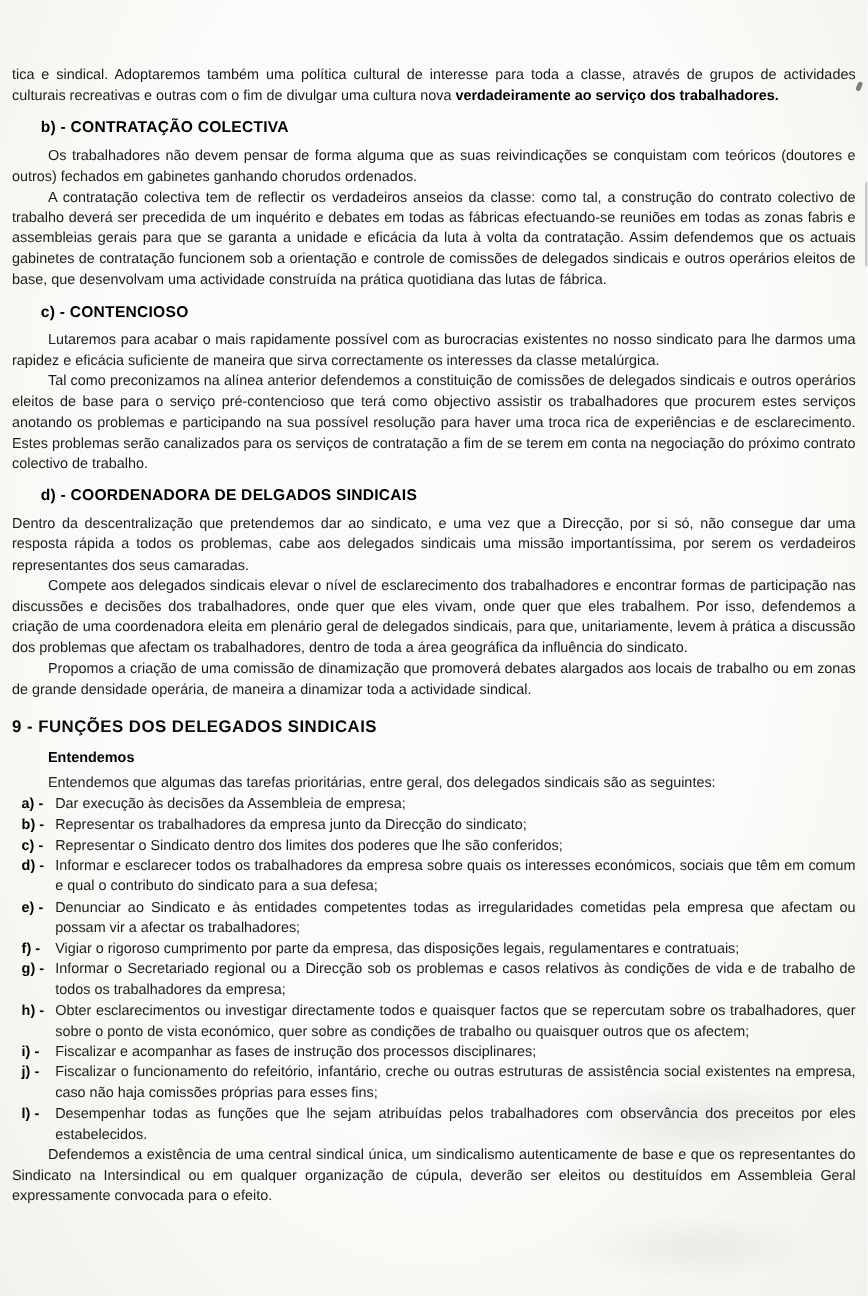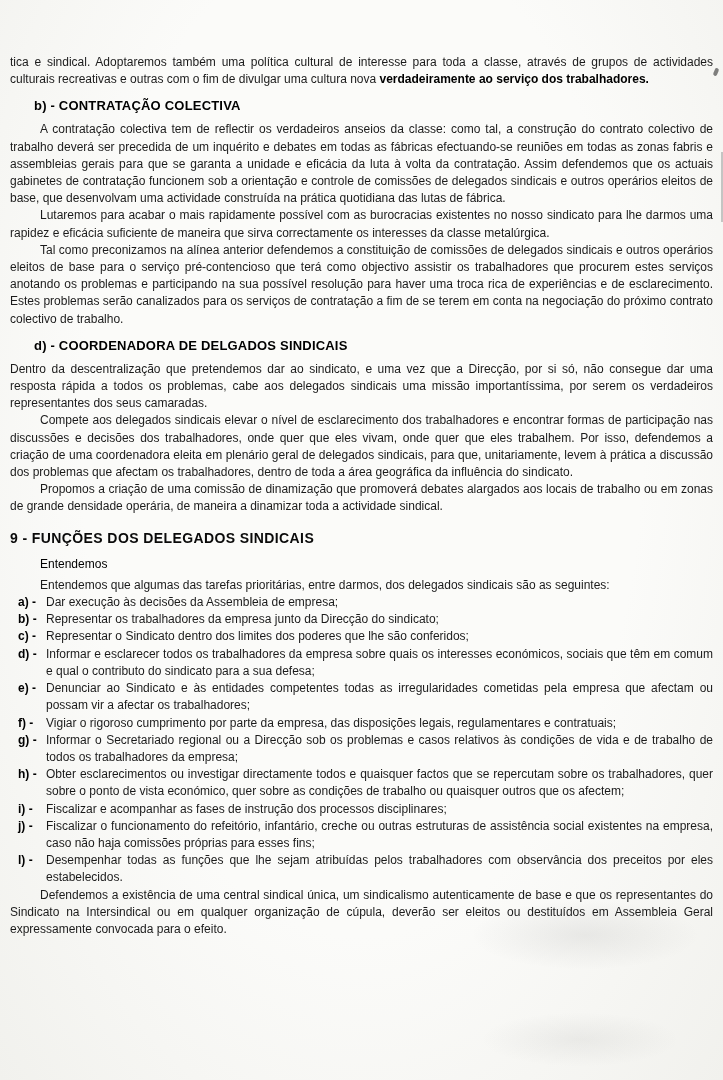--- a/index.html
+++ b/index.html
@@ -34,21 +34,21 @@
     padding-left: 20px;
   }
   .h-number {
     font-weight: 700;
     font-size: 14px;
     color: #0a0a0a;
     margin: 14px 0 10px 0;
     letter-spacing: 0.4px;
   }
   .sub-bold {
-    font-weight: 400;
+    font-weight: 700;
     font-size: 12px;
     line-height: 17.2px;
     margin: 6px 0 4px 0;
     text-indent: 30px;
     color: #000;
   }
   .functions-list { padding-left: 8px; }
   .item {
     display: flex;
     font-size: 12px;
@@ -84,34 +84,36 @@
   }
 </style>
 </head>
 <body>
 
 <div class="page">
 
   <p class="para"><span>tica e sindical. Adoptaremos também uma política cultural de interesse para toda a classe, através de grupos de actividades culturais recreativas e outras com o fim de divulgar uma cultura nova </span><strong>verdadeiramente ao serviço dos trabalhadores.</strong></p>
 
   <div class="h-letter">b) - CONTRATAÇÃO COLECTIVA</div>
+  <p class="para indent">Os trabalhadores não devem pensar de forma alguma que as suas reivindicações se conquistam com teóricos (doutores e outros) fechados em gabinetes ganhando chorudos ordenados.</p>
   <p class="para indent">A contratação colectiva tem de reflectir os verdadeiros anseios da classe: como tal, a construção do contrato colectivo de trabalho deverá ser precedida de um inquérito e debates em todas as fábricas efectuando-se reuniões em todas as zonas fabris e assembleias gerais para que se garanta a unidade e eficácia da luta à volta da contratação. Assim defendemos que os actuais gabinetes de contratação funcionem sob a orientação e controle de comissões de delegados sindicais e outros operários eleitos de base, que desenvolvam uma actividade construída na prática quotidiana das lutas de fábrica.</p>
 
+  <div class="h-letter">c) - CONTENCIOSO</div>
   <p class="para indent">Lutaremos para acabar o mais rapidamente possível com as burocracias existentes no nosso sindicato para lhe darmos uma rapidez e eficácia suficiente de maneira que sirva correctamente os interesses da classe metalúrgica.</p>
   <p class="para indent">Tal como preconizamos na alínea anterior defendemos a constituição de comissões de delegados sindicais e outros operários eleitos de base para o serviço pré-contencioso que terá como objectivo assistir os trabalhadores que procurem estes serviços anotando os problemas e participando na sua possível resolução para haver uma troca rica de experiências e de esclarecimento. Estes problemas serão canalizados para os serviços de contratação a fim de se terem em conta na negociação do próximo contrato colectivo de trabalho.</p>
 
   <div class="h-letter">d) - COORDENADORA DE DELGADOS SINDICAIS</div>
   <p class="para">Dentro da descentralização que pretendemos dar ao sindicato, e uma vez que a Direcção, por si só, não consegue dar uma resposta rápida a todos os problemas, cabe aos delegados sindicais uma missão importantíssima, por serem os verdadeiros representantes dos seus camaradas.</p>
   <p class="para indent">Compete aos delegados sindicais elevar o nível de esclarecimento dos trabalhadores e encontrar formas de participação nas discussões e decisões dos trabalhadores, onde quer que eles vivam, onde quer que eles trabalhem. Por isso, defendemos a criação de uma coordenadora eleita em plenário geral de delegados sindicais, para que, unitariamente, levem à prática a discussão dos problemas que afectam os trabalhadores, dentro de toda a área geográfica da influência do sindicato.</p>
 
   <p class="para indent">Propomos a criação de uma comissão de dinamização que promoverá debates alargados aos locais de trabalho ou em zonas de grande densidade operária, de maneira a dinamizar toda a actividade sindical.</p>
 
   <div class="h-number">9 - FUNÇÕES DOS DELEGADOS SINDICAIS</div>
   <div class="sub-bold">Entendemos</div>
-  <p class="para indent">Entendemos que algumas das tarefas prioritárias, entre darmos, dos delegados sindicais são as seguintes:</p>
+  <p class="para indent">Entendemos que algumas das tarefas prioritárias, entre geral, dos delegados sindicais são as seguintes:</p>
 
   <div class="functions-list">
     <div class="item">
         <span class="item-label">a) -</span>
         <span class="item-text">Dar execução às decisões da Assembleia de empresa;</span>
       </div>
     <div class="item">
         <span class="item-label">b) -</span>
         <span class="item-text">Representar os trabalhadores da empresa junto da Direcção do sindicato;</span>
       </div>

